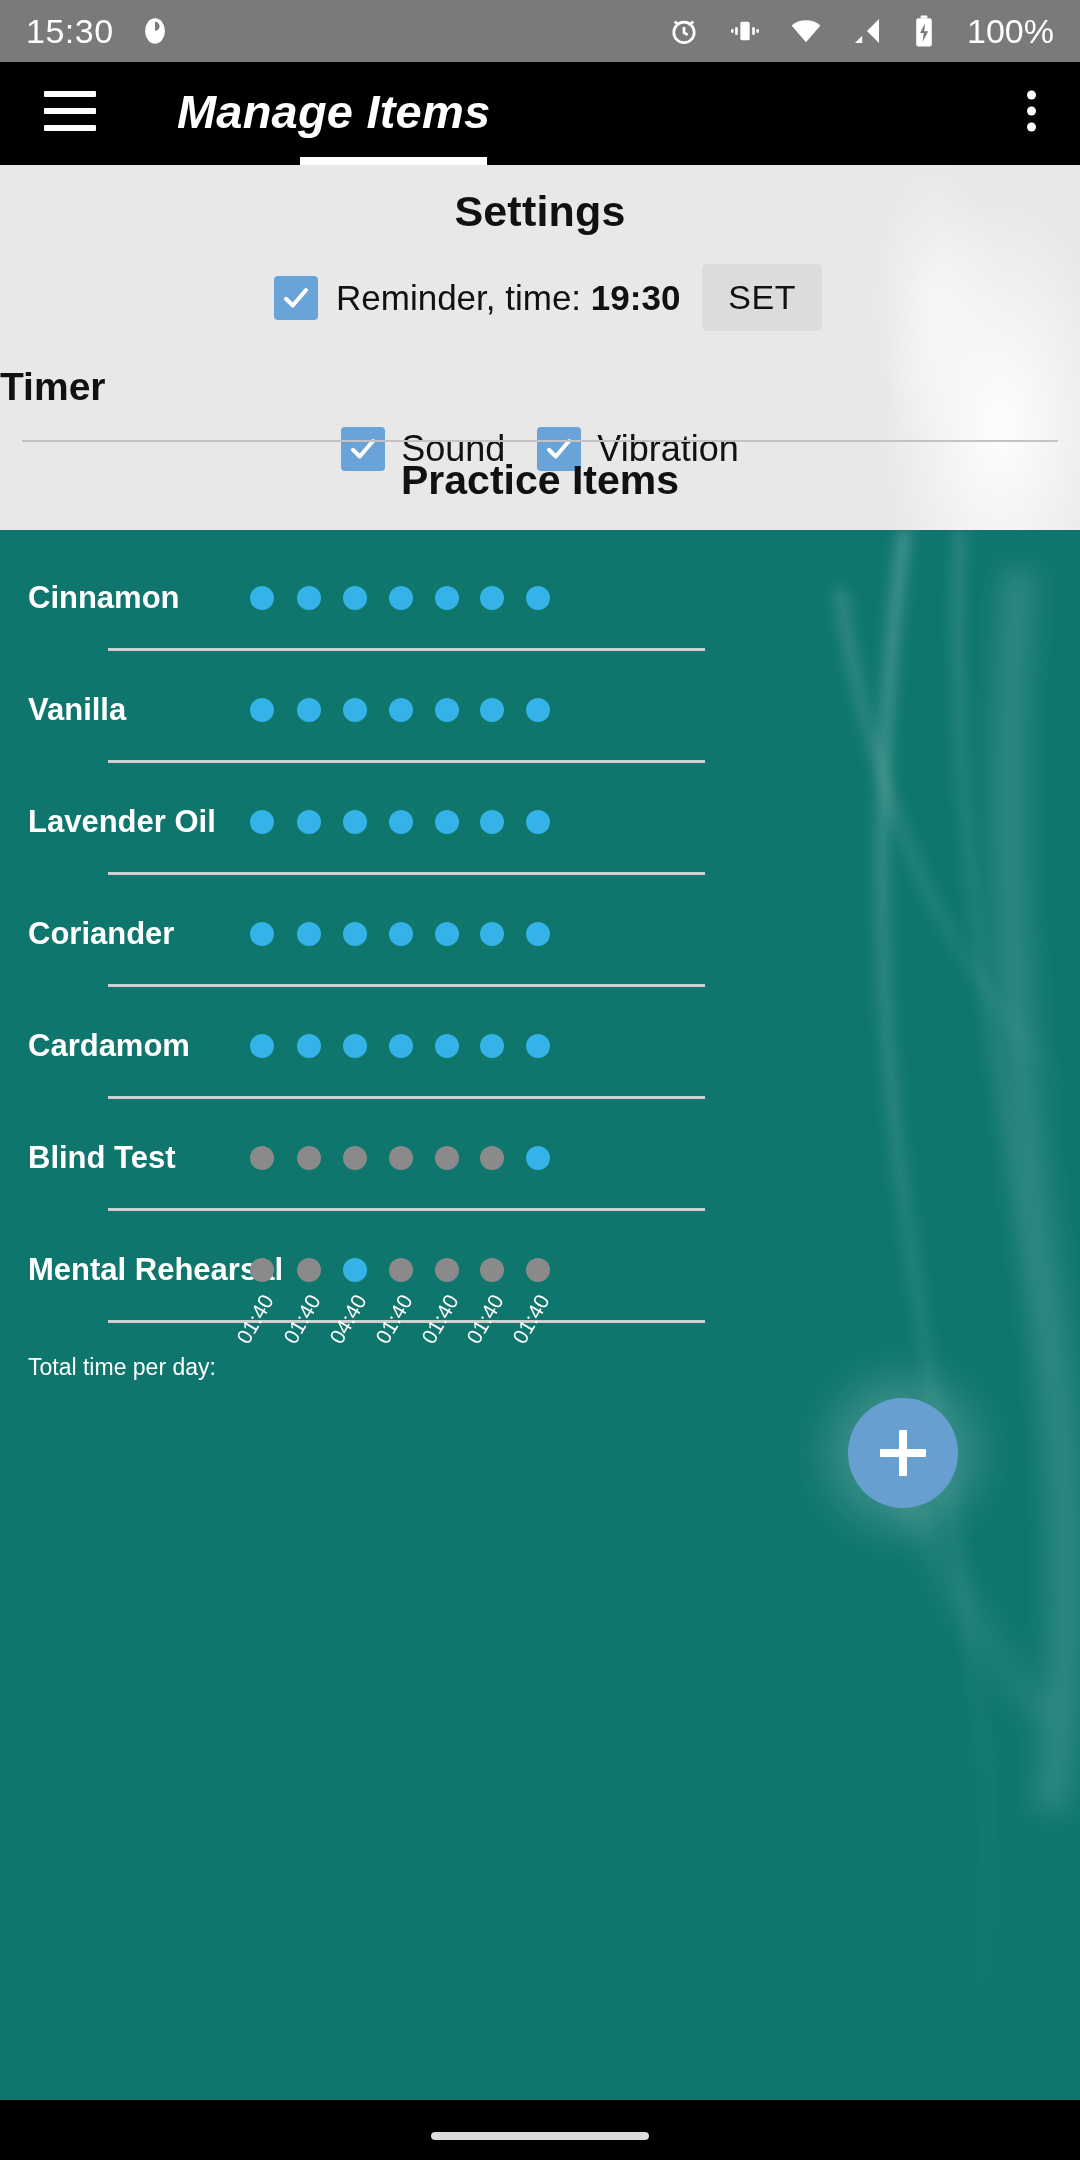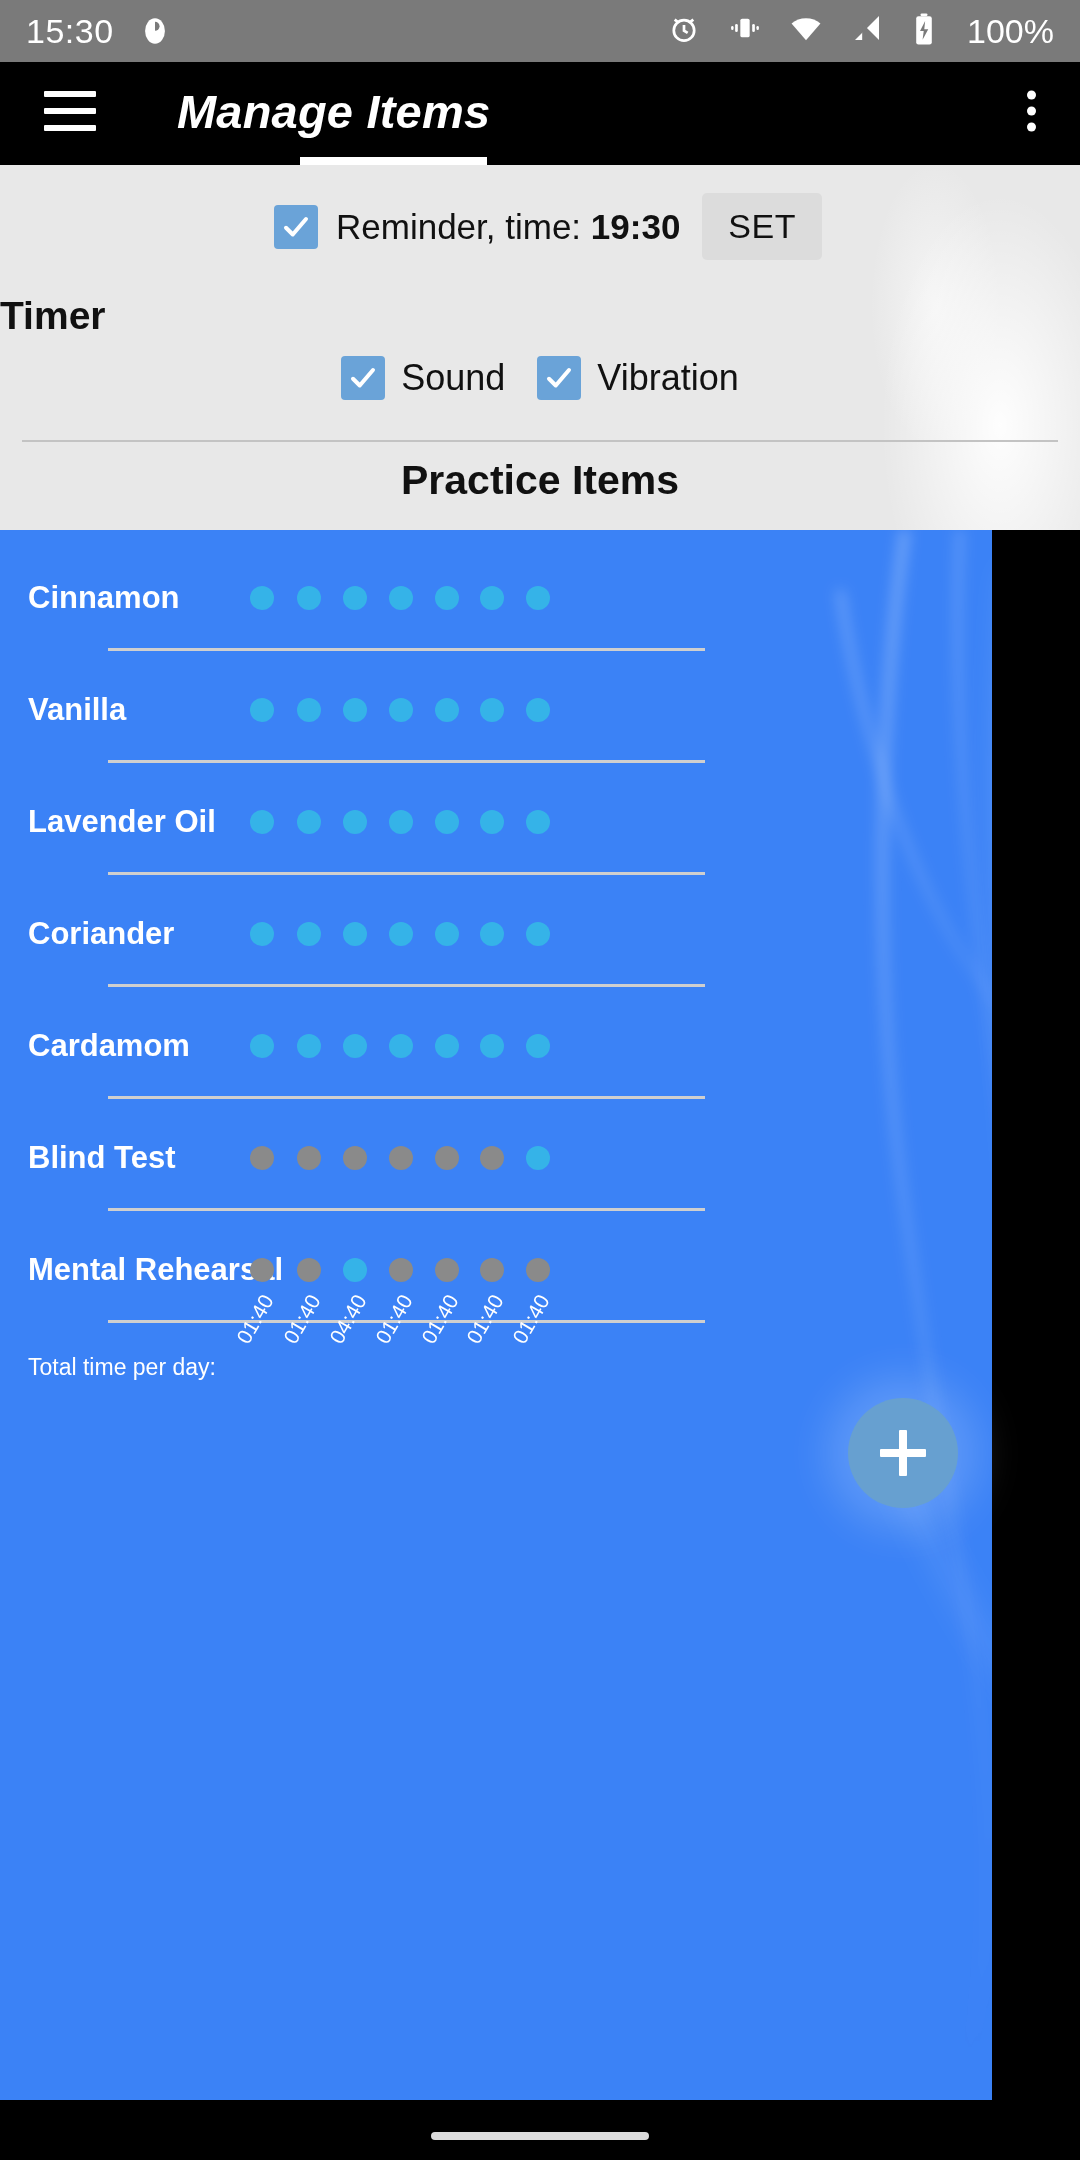--- a/index.html
+++ b/index.html
@@ -14,21 +14,21 @@
   
   .statusbar {
     position:absolute; top:0; left:0; width:1080px; height:62px;
     background:#7a7a7a; color:#fff;
     display:flex; align-items:center;
     padding:0 26px;
   }
   .sb-time { font-size:34px; font-weight:400; letter-spacing:.5px; }
   .sb-lefticons { display:flex; align-items:center; margin-left:24px; }
   .sb-spacer { flex:1; }
-  .sb-righticons { display:flex; gap:28px; }
+  .sb-righticons { display:flex; align-items:center; gap:28px; }
   .sb-battlabel { font-size:34px; font-weight:500; margin-left:2px; }
   .ico { display:inline-block; line-height:0; }
 
   
   .appbar {
     position:absolute; top:62px; left:0; width:1080px; height:98px;
     background:#000; display:flex; align-items:center;
   }
   .hamburger { width:52px; height:40px; margin-left:44px; display:flex;
     flex-direction:column; justify-content:space-between; cursor:pointer; }
@@ -79,22 +79,22 @@
   .hr { position:absolute; left:22px; top:275px; width:1036px; height:2px; background:#c3c3c3; }
 
   .practice-title { text-align:center; font-size:41px; font-weight:700; position:absolute; top:292px; width:1080px; }
 
   
   .dayrow { position:absolute; top:344px; left:0; width:1080px; height:40px; }
   .dayrow .d { position:absolute; font-size:27px; color:#111; text-align:center; transform:translateX(-50%); }
 
   
   .listarea {
-    position:absolute; top:530px; left:0; width:992px; height:1630px;
-    background:#3b82f6; overflow:hidden;
+    position:absolute; top:530px; left:0; width:1080px; height:1630px;
+    background:#0f766e; overflow:hidden;
   }
   .smoke { position:absolute; inset:0; pointer-events:none; }
 
   .itemrow { position:absolute; left:0; width:1080px; height:112px; }
   .itemname {
     position:absolute; left:28px; top:50%; transform:translateY(-50%);
     color:#fff; font-size:31px; font-weight:700; white-space:nowrap;
   }
   .dot {
     position:absolute; top:50%; width:24px; height:24px; border-radius:50%;
@@ -195,20 +195,21 @@
         <i></i>
         <i></i>
     </div>
   </div>
 
   <div class="tabstrip">
     <div class="indicator"></div>
   </div>
 
   <div class="settings">
+    <h2>Settings</h2>
 
     <div class="reminder-row">
       <span class="cb">
         <svg width="30" height="30" viewBox="0 0 24 24" fill="none" stroke="#fff" stroke-width="3.2" stroke-linecap="round" stroke-linejoin="round">
             <path d="M4 12.6 9.4 18 20 5.6"></path>
           </svg>
       </span>
       <span class="reminder-label">
         <span>Reminder, time:</span>
         <b>19:30</b>

